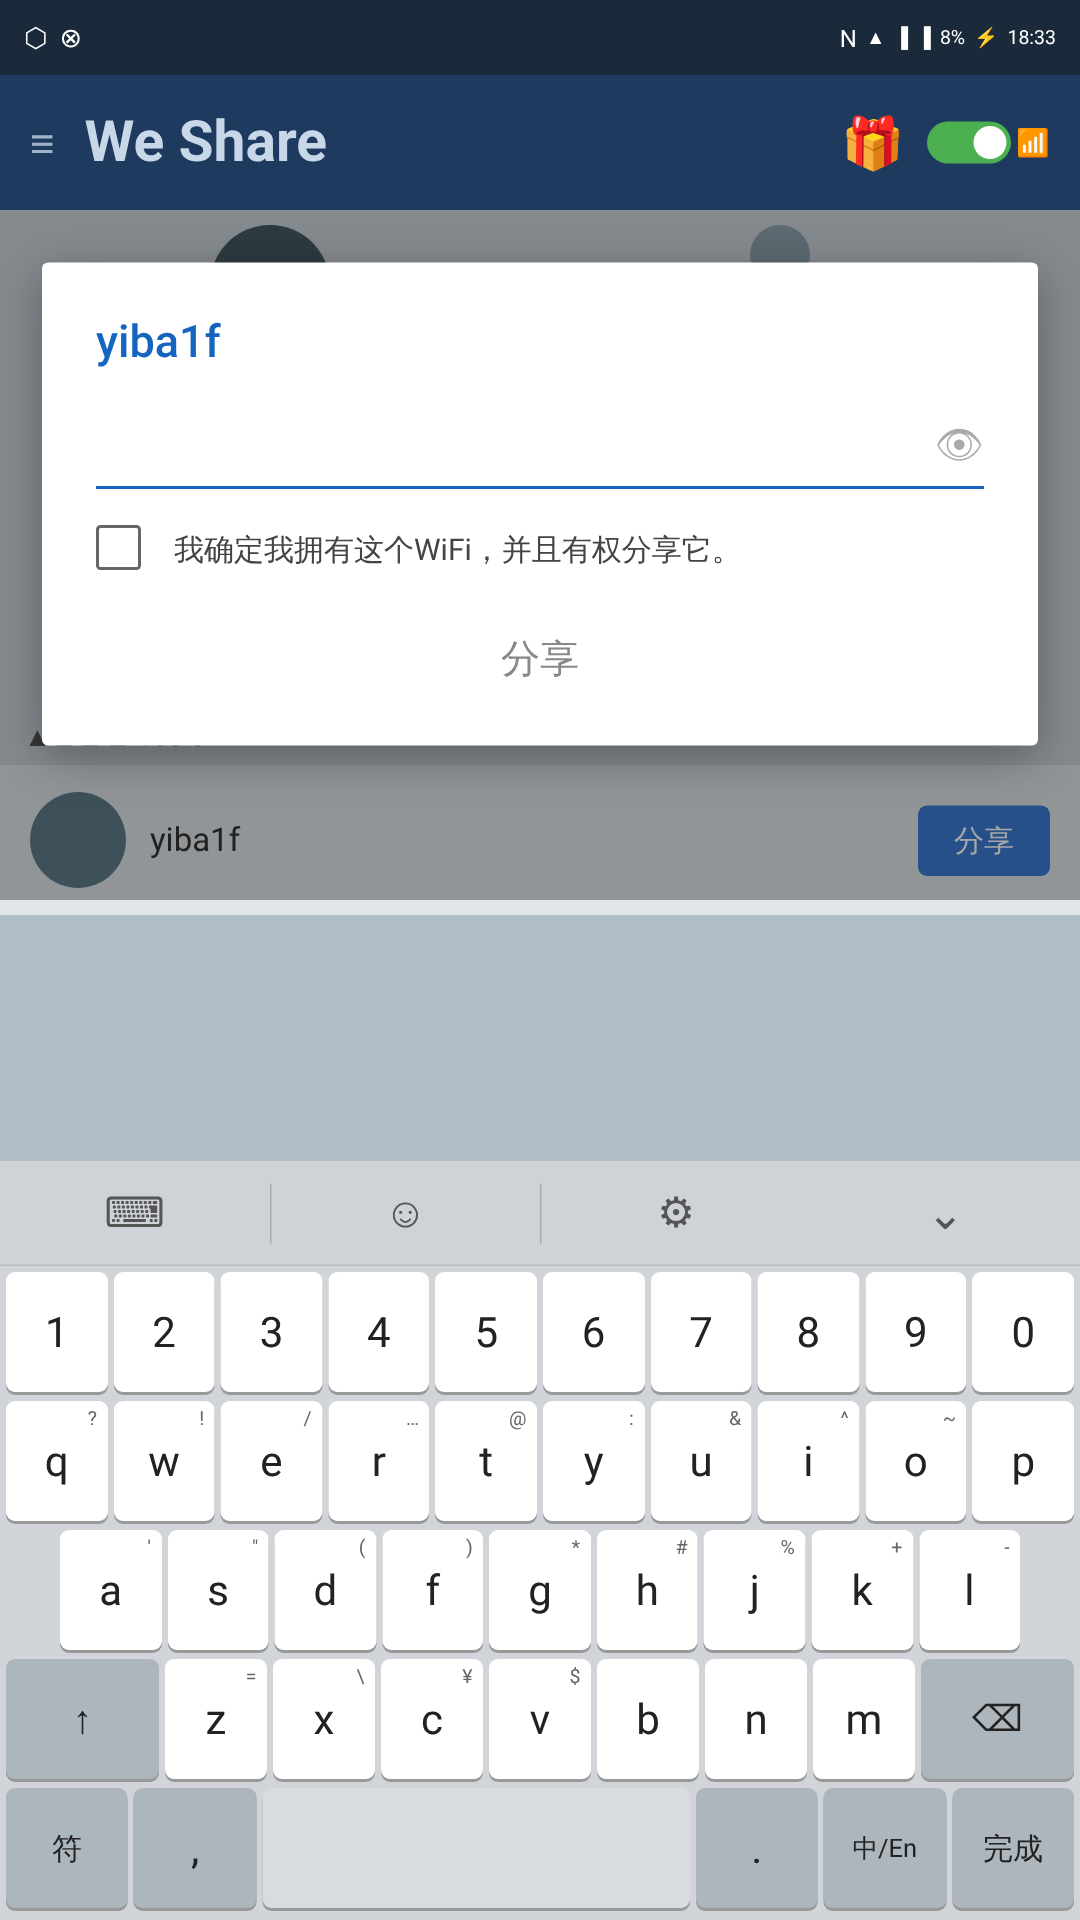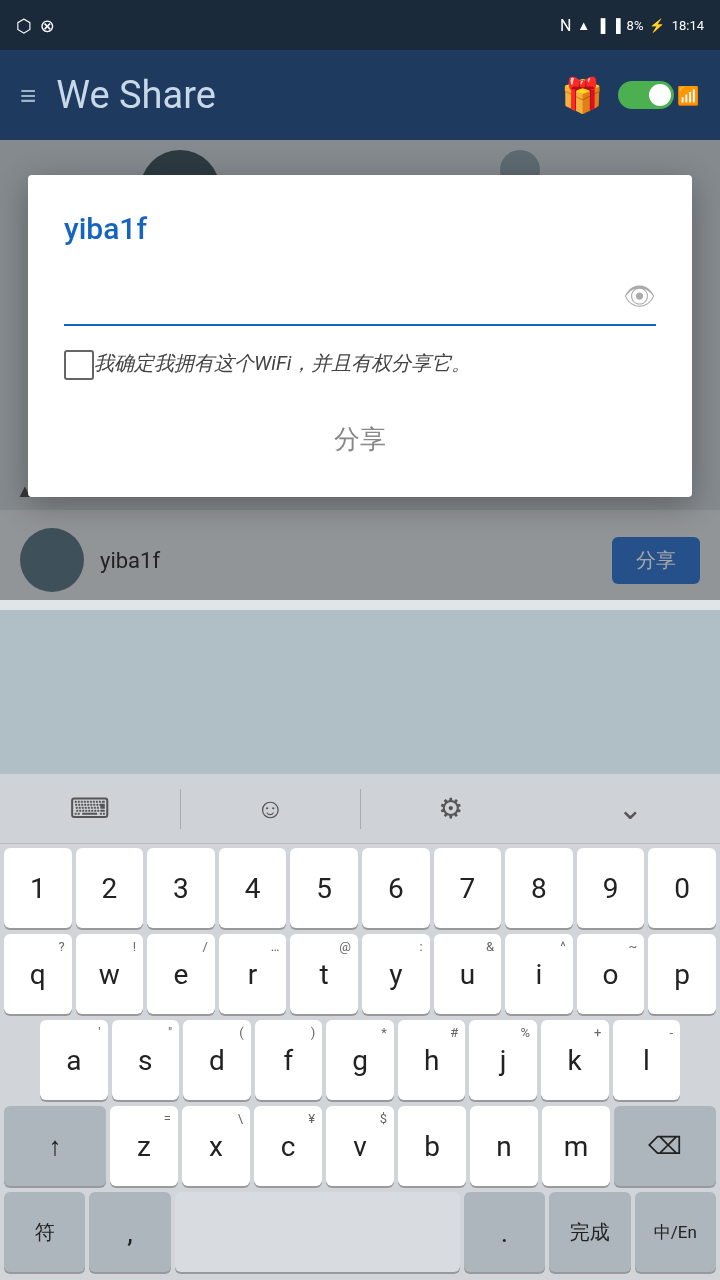--- a/index.html
+++ b/index.html
@@ -51,21 +51,21 @@
       align-items: center;
       gap: 20px;
     }
     .hamburger {
       color: #a0b4c8;
       font-size: 28px;
     }
     .app-title {
       color: #c8d8e8;
       font-size: 38px;
-      font-weight: 400;
+      font-weight: 700;
     }
     .header-right {
       display: flex;
       align-items: center;
       gap: 14px;
     }
     .gift-icon {
       font-size: 34px;
     }
     .wifi-toggle {
@@ -167,24 +167,23 @@
       background: transparent;
       height: 44px;
     }
     .eye-icon {
       color: #aaa;
       font-size: 26px;
       cursor: pointer;
     }
     .dialog-checkbox-row {
       display: flex;
-      align-items: flex-start;
-      gap: 0;
+      align-items: flex-end;
+      gap: 22px;
       margin-bottom: 32px;
-      font-style: italic;
     }
     .checkbox-box {
       width: 30px;
       height: 30px;
       border: 2px solid #666;
       border-radius: 3px;
       flex-shrink: 0;
     }
     .checkbox-label {
       font-size: 20px;
@@ -298,21 +297,21 @@
     <span style="font-size:18px;">⬡</span>
     <span style="font-size:18px;">⊗</span>
   </div>
   <div class="status-right">
     <span style="font-size:16px;">N</span>
     <span>▲</span>
     <span>▐</span>
     <span>▐</span>
     <span>8%</span>
     <span>⚡</span>
-    <span>18:14</span>
+    <span>18:33</span>
   </div>
 </div>
 
 <div class="app-header">
   <div class="header-left">
     <span class="hamburger">≡</span>
     <span class="app-title">We Share</span>
   </div>
   <div class="header-right">
     <span class="gift-icon">🎁</span>
@@ -514,16 +513,16 @@
     <div class="key dark wide">
         <span class="backspace-icon">⌫</span>
       </div>
   </div>
 
   <div class="key-row" style="padding-bottom: 8px;">
     <div class="key dark" style="font-size:20px;">符</div>
     <div class="key dark">,</div>
     <div class="key space dark" style="background:#d8dce0;"></div>
     <div class="key dark">.</div>
+    <div class="key dark" style="font-size:17px;">中/En</div>
     <div class="key dark" style="font-size:20px;">完成</div>
-    <div class="key dark" style="font-size:17px;">中/En</div>
   </div>
 </div>
 
 </body></html>

